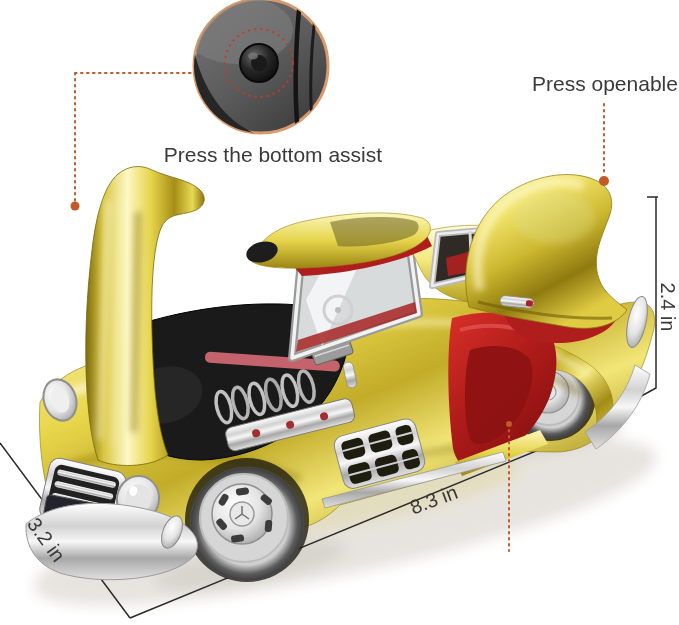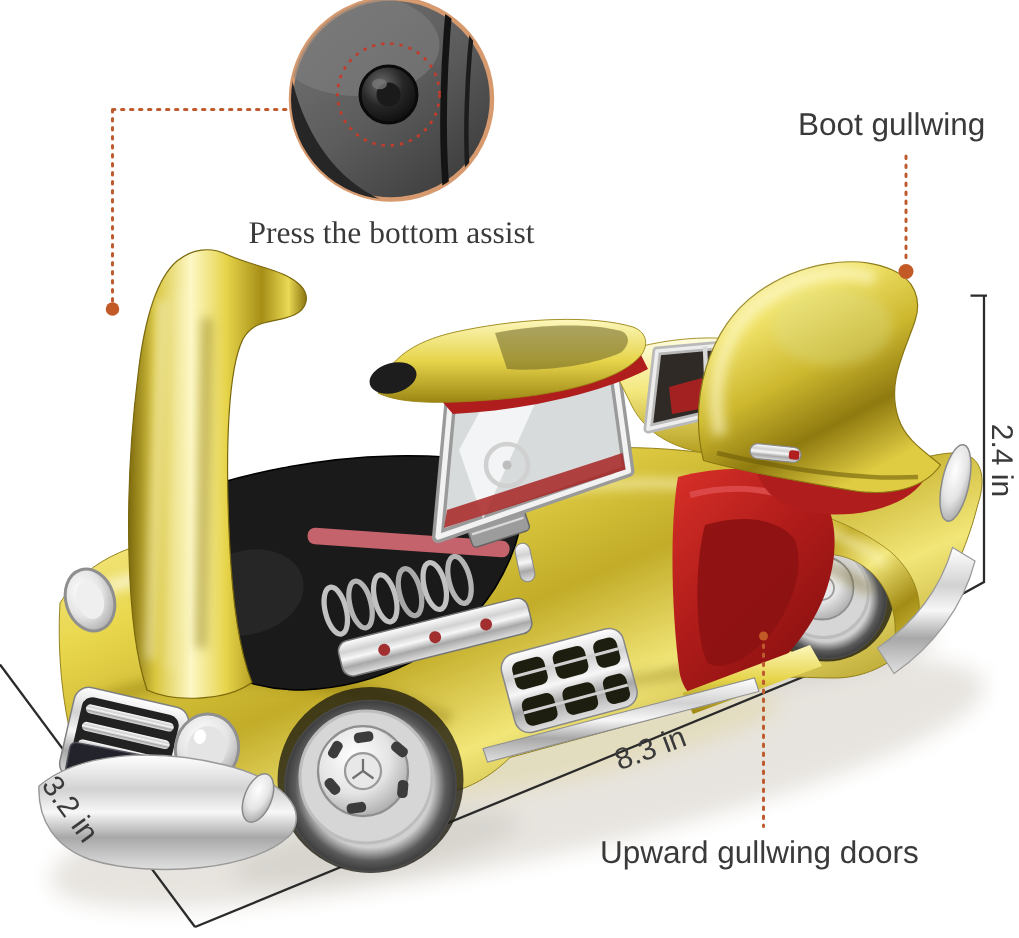--- a/index.html
+++ b/index.html
@@ -327,21 +327,20 @@
       <path d="M300,-2 C296,40 294,92 298,134" stroke="#141414" stroke-width="4.5" fill="none"></path>
       <path d="M317,0 C311,45 309,95 313,132" stroke="#1c1c1c" stroke-width="3" fill="none"></path>
       <circle cx="259" cy="63" r="34" fill="none" stroke="#c23b2b" stroke-width="1.8" stroke-dasharray="2.2 4"></circle>
       <circle cx="259" cy="63" r="19" fill="url(#btnRad)" stroke="#0a0a0a" stroke-width="2"></circle>
       <circle cx="259" cy="63" r="8" fill="#1a1a1a"></circle>
       <ellipse cx="253" cy="56" rx="5" ry="3.5" fill="#777777" opacity="0.8"></ellipse>
     </g>
   </g>
 </svg>
 
-<div class="label note" style="left:121px;top:142px;font-family:Liberation Serif, serif;">
+<div class="label note" style="left:133px;top:142px;">
   <span style="display:block">Press the bottom assist</span>
 </div>
-<div class="label callout" style="left:532px;top:72px;">Boot gullwing</div>
-<div class="label callout" style="left:400px;top:557px;">Upward gullwing doors</div>
+<div class="label callout" style="left:532px;top:72px;">Press openable</div>
 <div class="label dim rot90" style="left:667px;top:307px;">2.4 in</div>
 <div class="label dim rotLen" style="left:434px;top:500px;">8.3 in</div>
 <div class="label dim rotWid" style="left:46px;top:540px;">3.2 in</div>
 </div>
 
 </body></html>

